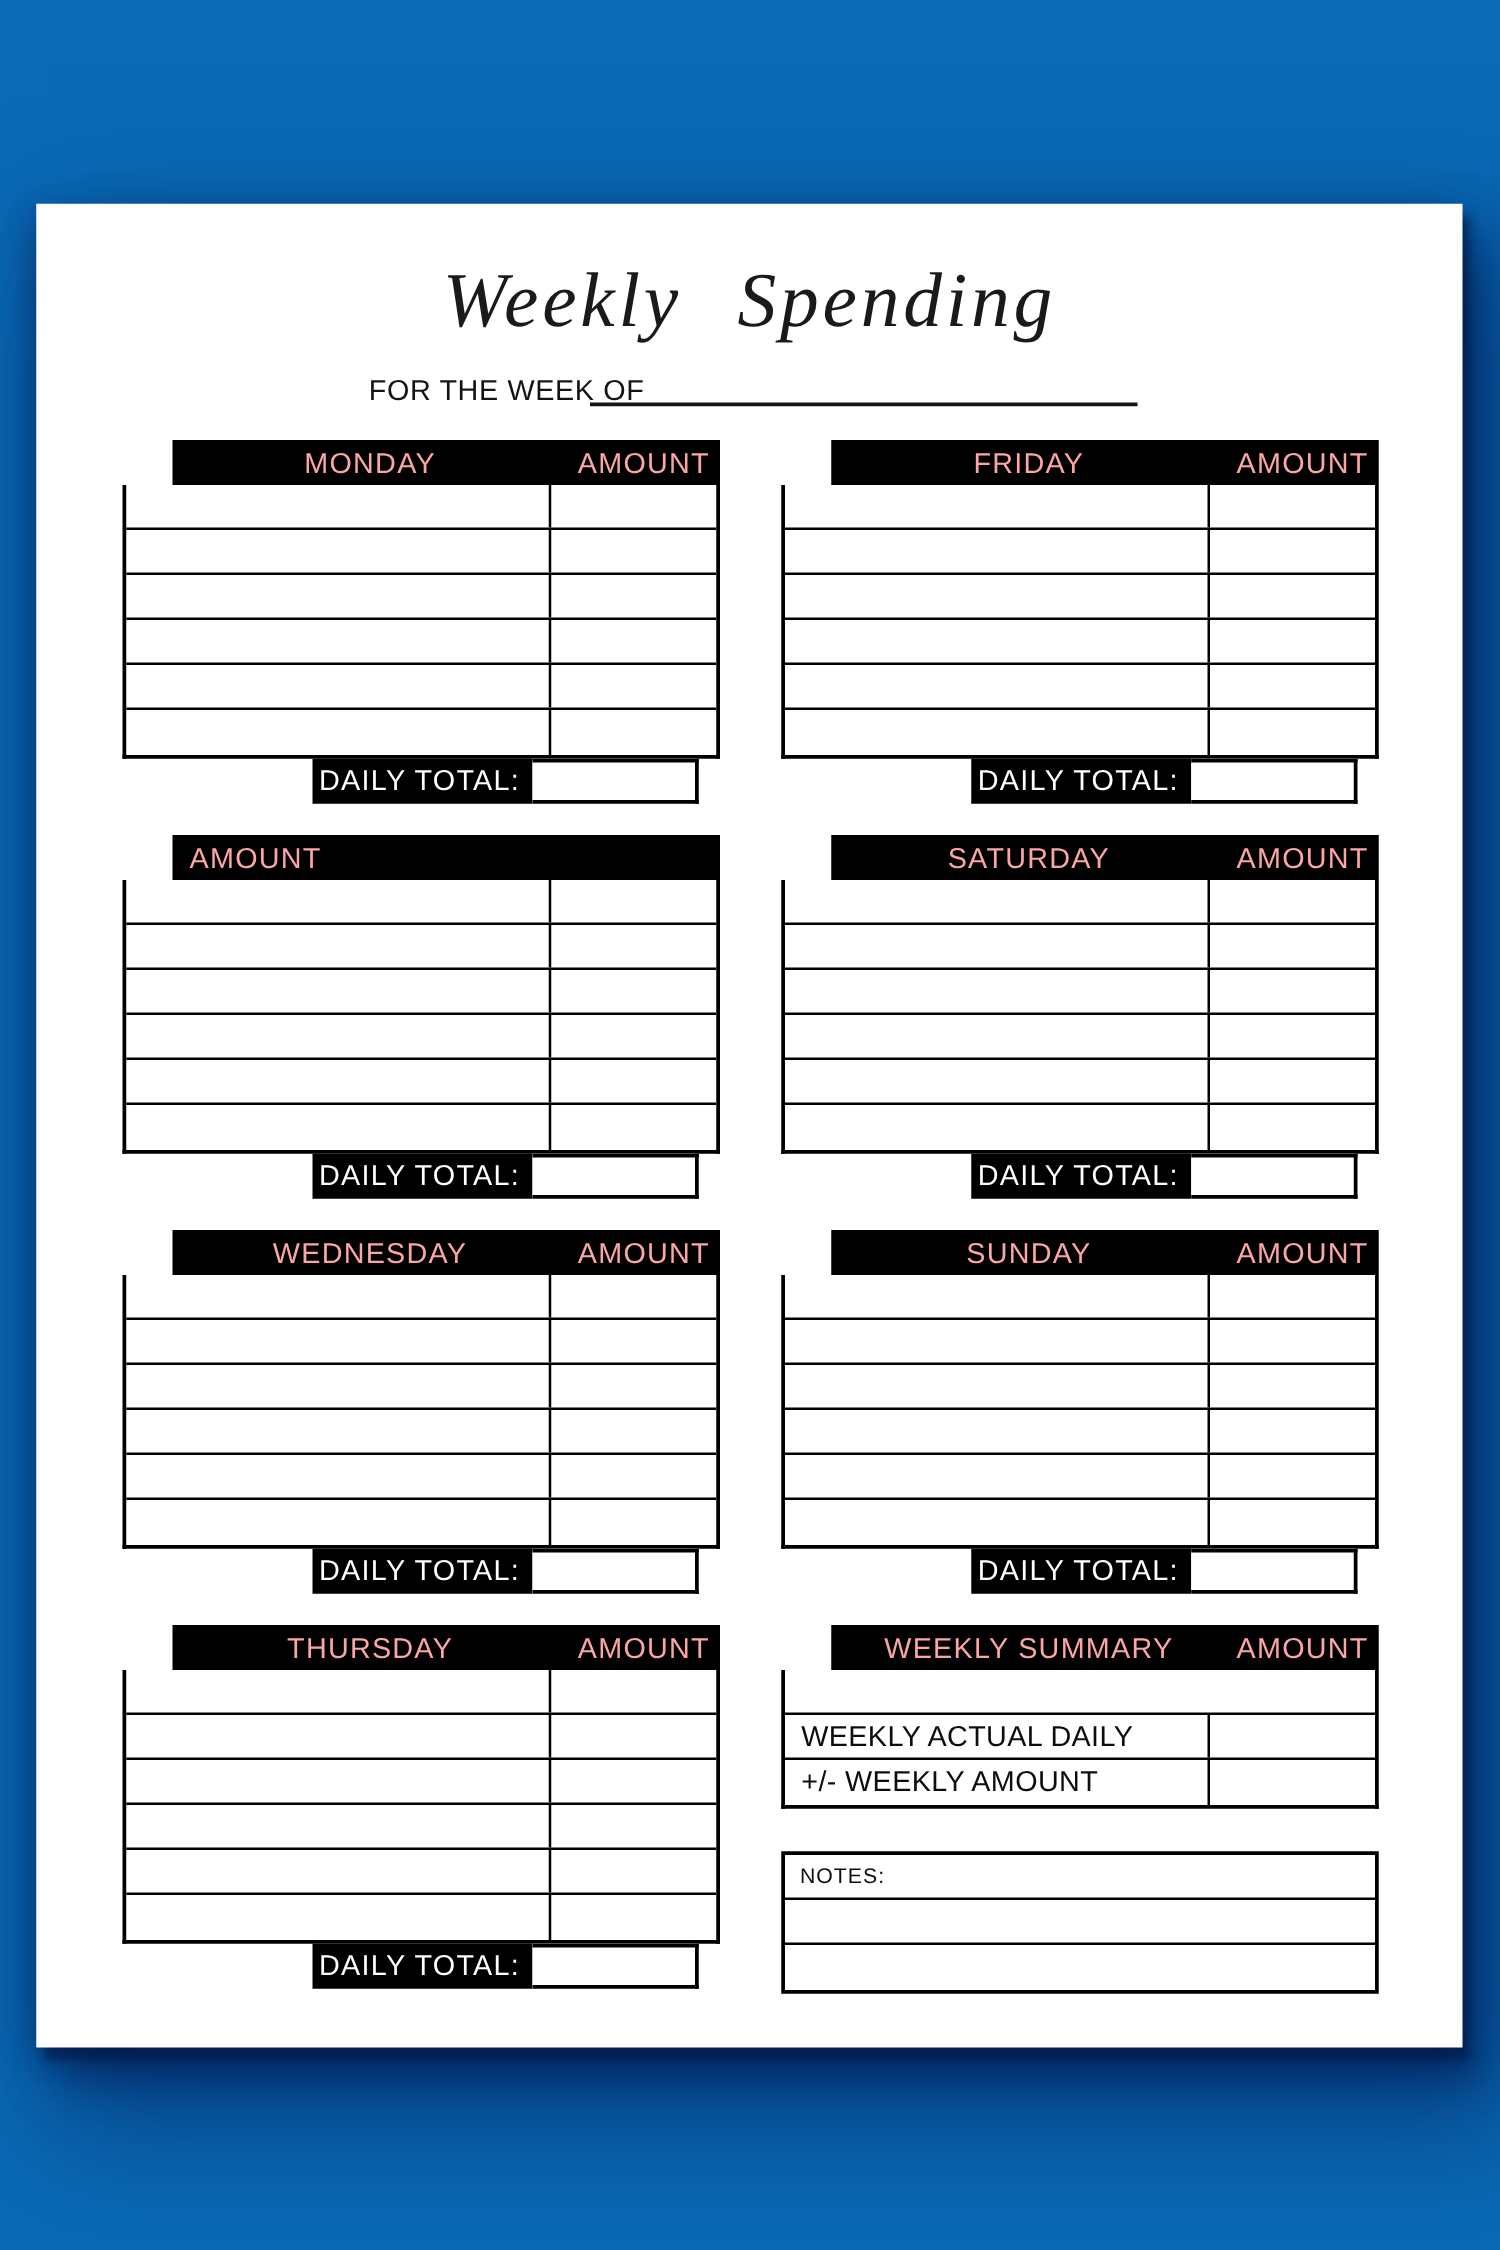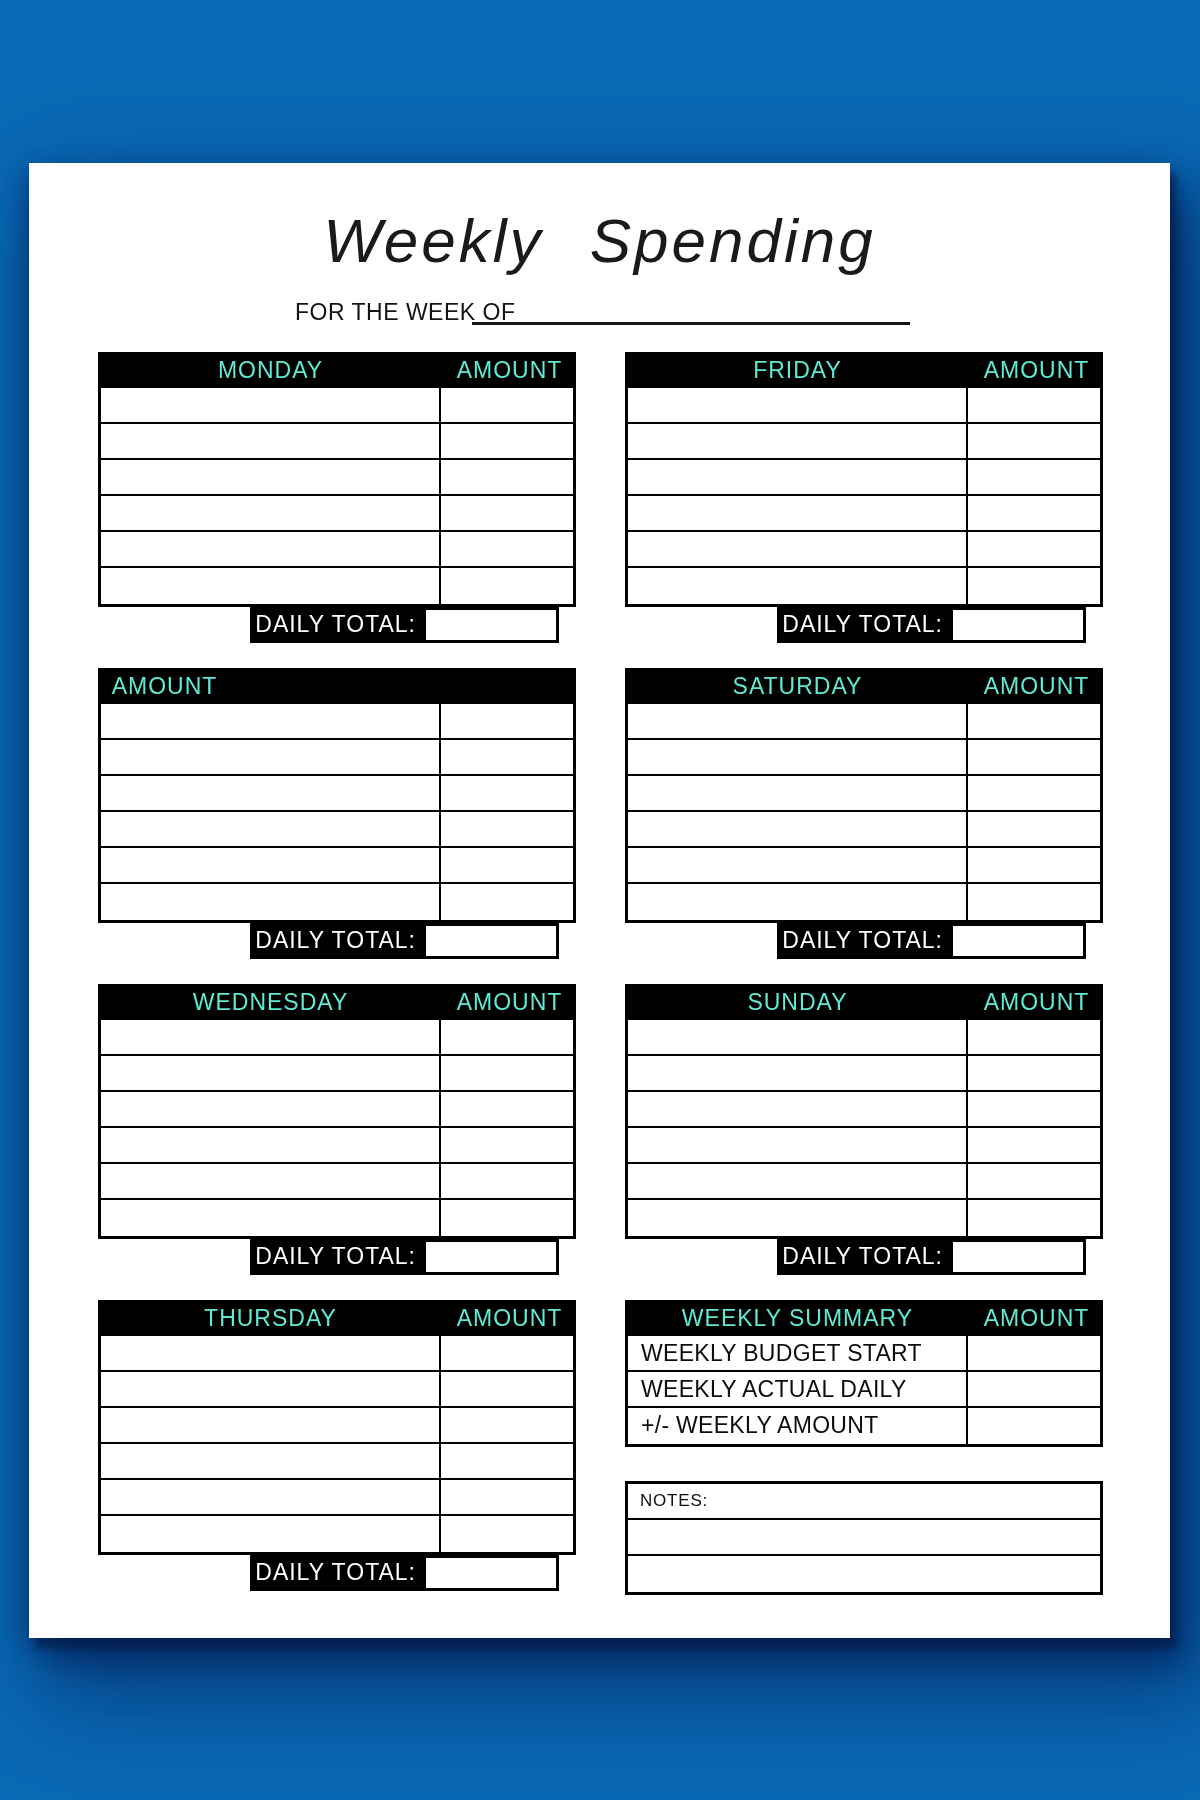--- a/index.html
+++ b/index.html
@@ -17,39 +17,39 @@
     background:#ffffff;
     box-shadow:
       6px 10px 6px rgba(3,22,64,0.55),
       14px 26px 34px rgba(3,26,78,0.60),
       30px 48px 95px 18px rgba(4,30,92,0.50),
       -6px 6px 22px rgba(3,26,78,0.30);
   }
   .title {
     position:absolute; left:0; top:38px; width:100%;
     text-align:center;
-    font-family:Liberation Sans, sans-serif;
+    font-family:Liberation Serif, serif;
     font-style:italic; font-weight:400;
     font-size:62px; line-height:80px;
     letter-spacing:3px; word-spacing:26px;
     color:#1a1a1a;
   }
   .week-of { position:absolute; left:266px; top:136px; }
   .week-of-label {
     font-size:23px; letter-spacing:0.5px; color:#141414;
   }
   .week-line {
     position:absolute; left:443px; top:159px;
     width:438px; height:0;
     border-top:3px solid #151515;
   }
   .tbl { position:absolute; width:478px; }
   .t-header {
     display:flex; height:36px; background:#000;
-    color:#5eead4; align-items:center;
+    color:#fca5a5; align-items:center;margin-left:40px;
   }
   .t-header .h-day { width:345px; text-align:center; }
   .t-header .h-amt { width:133px; text-align:center; }
   .t-header span {
     font-size:23px; letter-spacing:1px; font-weight:400;
   }
   .t-body {
     border:3px solid #000; border-top:none;
     background:#fff;
   }
@@ -352,21 +352,20 @@
     </div>
   </div>
 
   <div class="tbl" style="left:596px; top:1137px">
     <div class="t-header">
       <span class="h-day">WEEKLY SUMMARY</span>
       <span class="h-amt">AMOUNT</span>
     </div>
     <div class="t-body">
       <div class="s-row">
-        <div class="s-label">WEEKLY BUDGET START</div>
         <div class="s-amt"></div>
       </div>
       <div class="s-row">
         <div class="s-label">WEEKLY ACTUAL DAILY</div>
         <div class="s-amt"></div>
       </div>
       <div class="s-row">
         <div class="s-label">+/- WEEKLY AMOUNT</div>
         <div class="s-amt"></div>
       </div>

